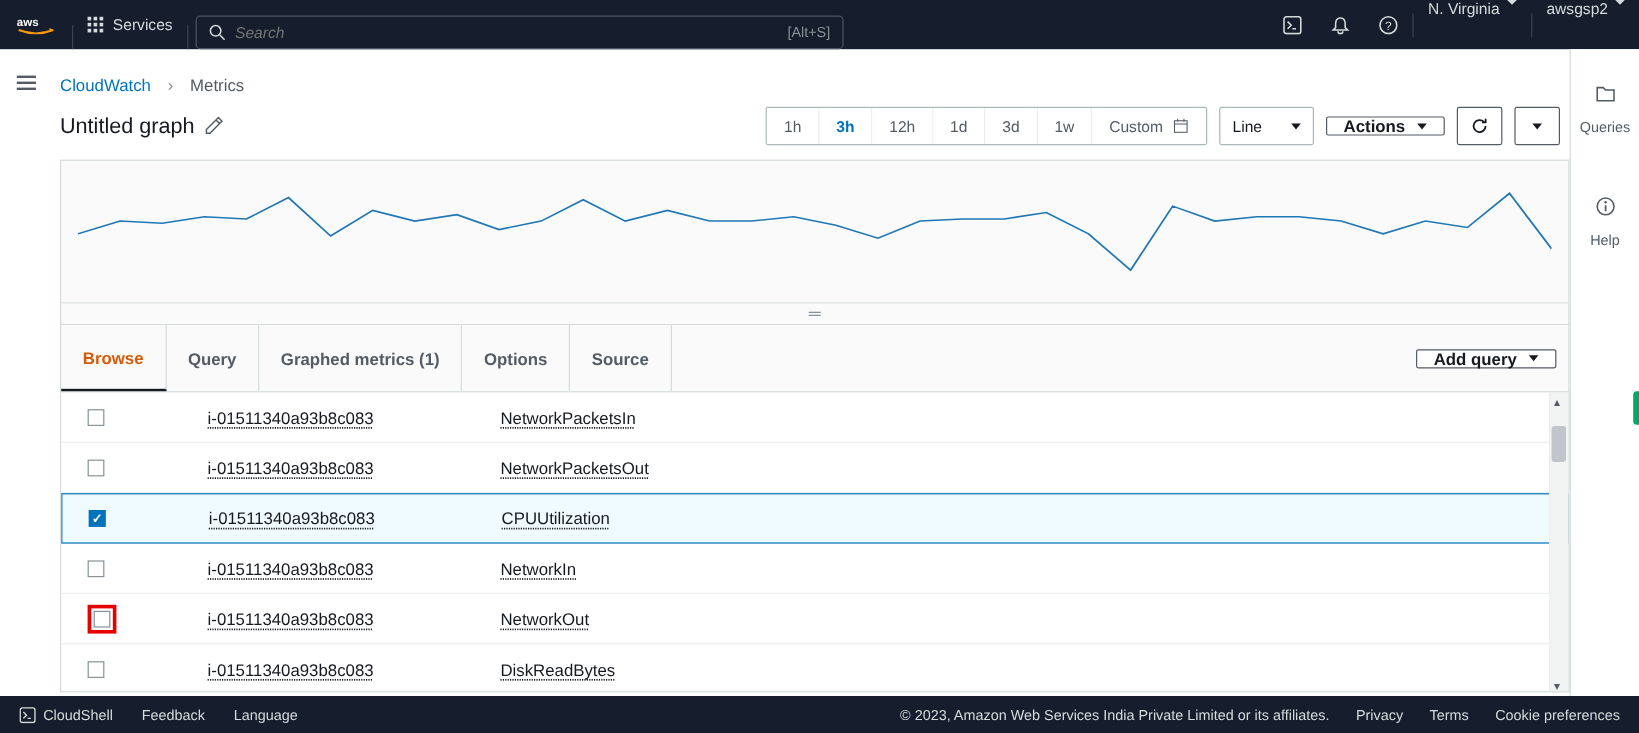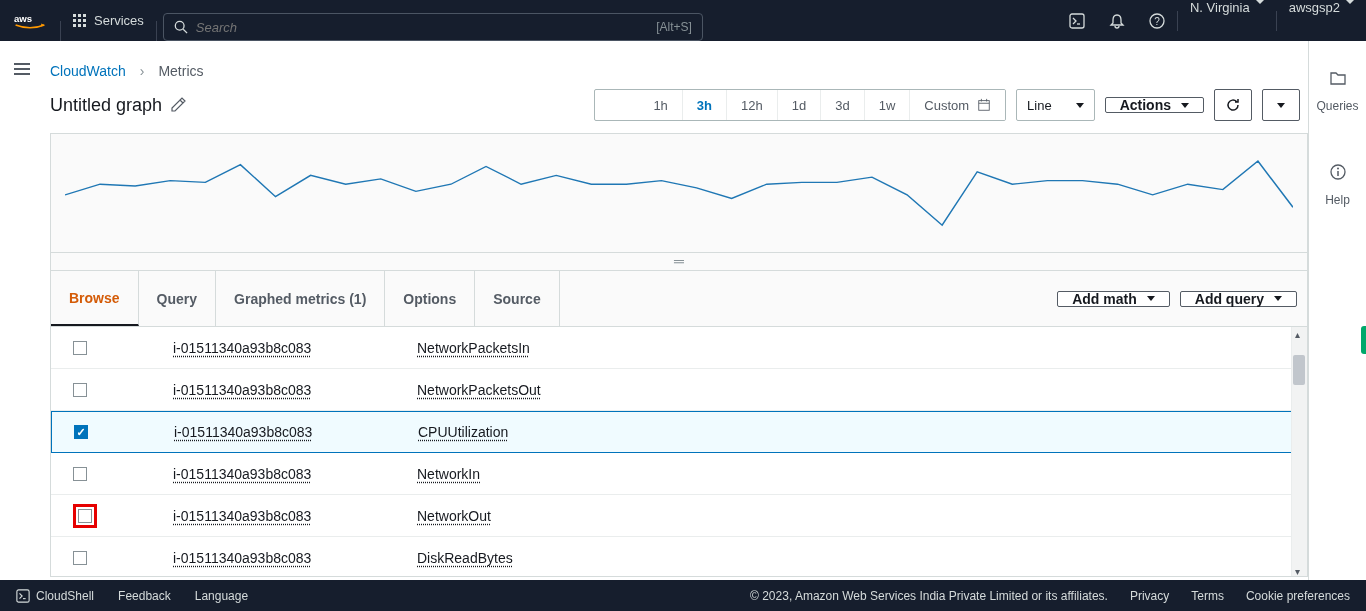--- a/index.html
+++ b/index.html
@@ -35,21 +35,21 @@
 .breadcrumb { display: flex; align-items: center; gap: 14px; font-size: 14px; padding: 14px 0 10px 0; }
 .breadcrumb a { color: #0073bb; text-decoration: none; }
 .breadcrumb-sep { color: #879196; }
 .breadcrumb-current { color: #545b64; }
 
 
 .toolbar { display: flex; align-items: center; justify-content: space-between; padding-right: 8px; }
 .graph-title { font-size: 18px; font-weight: 400; display: flex; align-items: center; gap: 8px; }
 .graph-title .edit-icon { cursor: pointer; color: #545b64; }
 .toolbar-controls { display: flex; align-items: center; gap: 10px; }
-.time-range { display: flex; border: 1px solid #aab7b8; border-radius: 2px; overflow: hidden; height: 32px; padding-left: 44px; }
+.time-range { display: flex; border: 1px solid #aab7b8; border-radius: 2px; overflow: hidden; height: 32px; }
 .time-range button { border: none; background: #fff; padding: 0 14px; font-size: 13px; color: #545b64; cursor: pointer; border-right: 1px solid #eaeded; }
 .time-range button:last-child { border-right: none; }
 .time-range button.active { color: #0073bb; font-weight: 700; }
 .time-range .custom { display: flex; align-items: center; gap: 8px; }
 .select-btn { border: 1px solid #aab7b8; background: #fff; height: 32px; padding: 0 10px; display: flex; align-items: center; gap: 24px; cursor: pointer; font-size: 13px; border-radius: 2px; }
 .actions-btn { border: 1px solid #545b64; background: #fff; height: 16px; padding: 0 14px; display: flex; align-items: center; gap: 10px; cursor: pointer; font-size: 14px; font-weight: 700; border-radius: 2px; }
 .icon-btn { border: 1px solid #545b64; background: #fff; height: 32px; width: 38px; display: flex; align-items: center; justify-content: center; cursor: pointer; border-radius: 2px; }
 .caret-dark { width: 0; height: 0; border-left: 4px solid transparent; border-right: 4px solid transparent; border-top: 5px solid #16191f; }
 
 
@@ -251,24 +251,20 @@
   <div class="tabs-bar">
     <div class="tabs">
       <div class="tab active">Browse</div>
       <div class="tab">Query</div>
       <div class="tab">Graphed metrics (1)</div>
       <div class="tab">Options</div>
       <div class="tab">Source</div>
     </div>
     <div class="tabs-right">
       <div class="actions-btn">
-        <span>Add math</span>
-        <span class="caret-dark"></span>
-      </div>
-      <div class="actions-btn">
         <span>Add query</span>
         <span class="caret-dark"></span>
       </div>
     </div>
   </div>
 
   <div class="table-wrap" id="table-body">
     <div class="table-row">
         <div class="cell-check">
           <span class="checkbox"></span>

